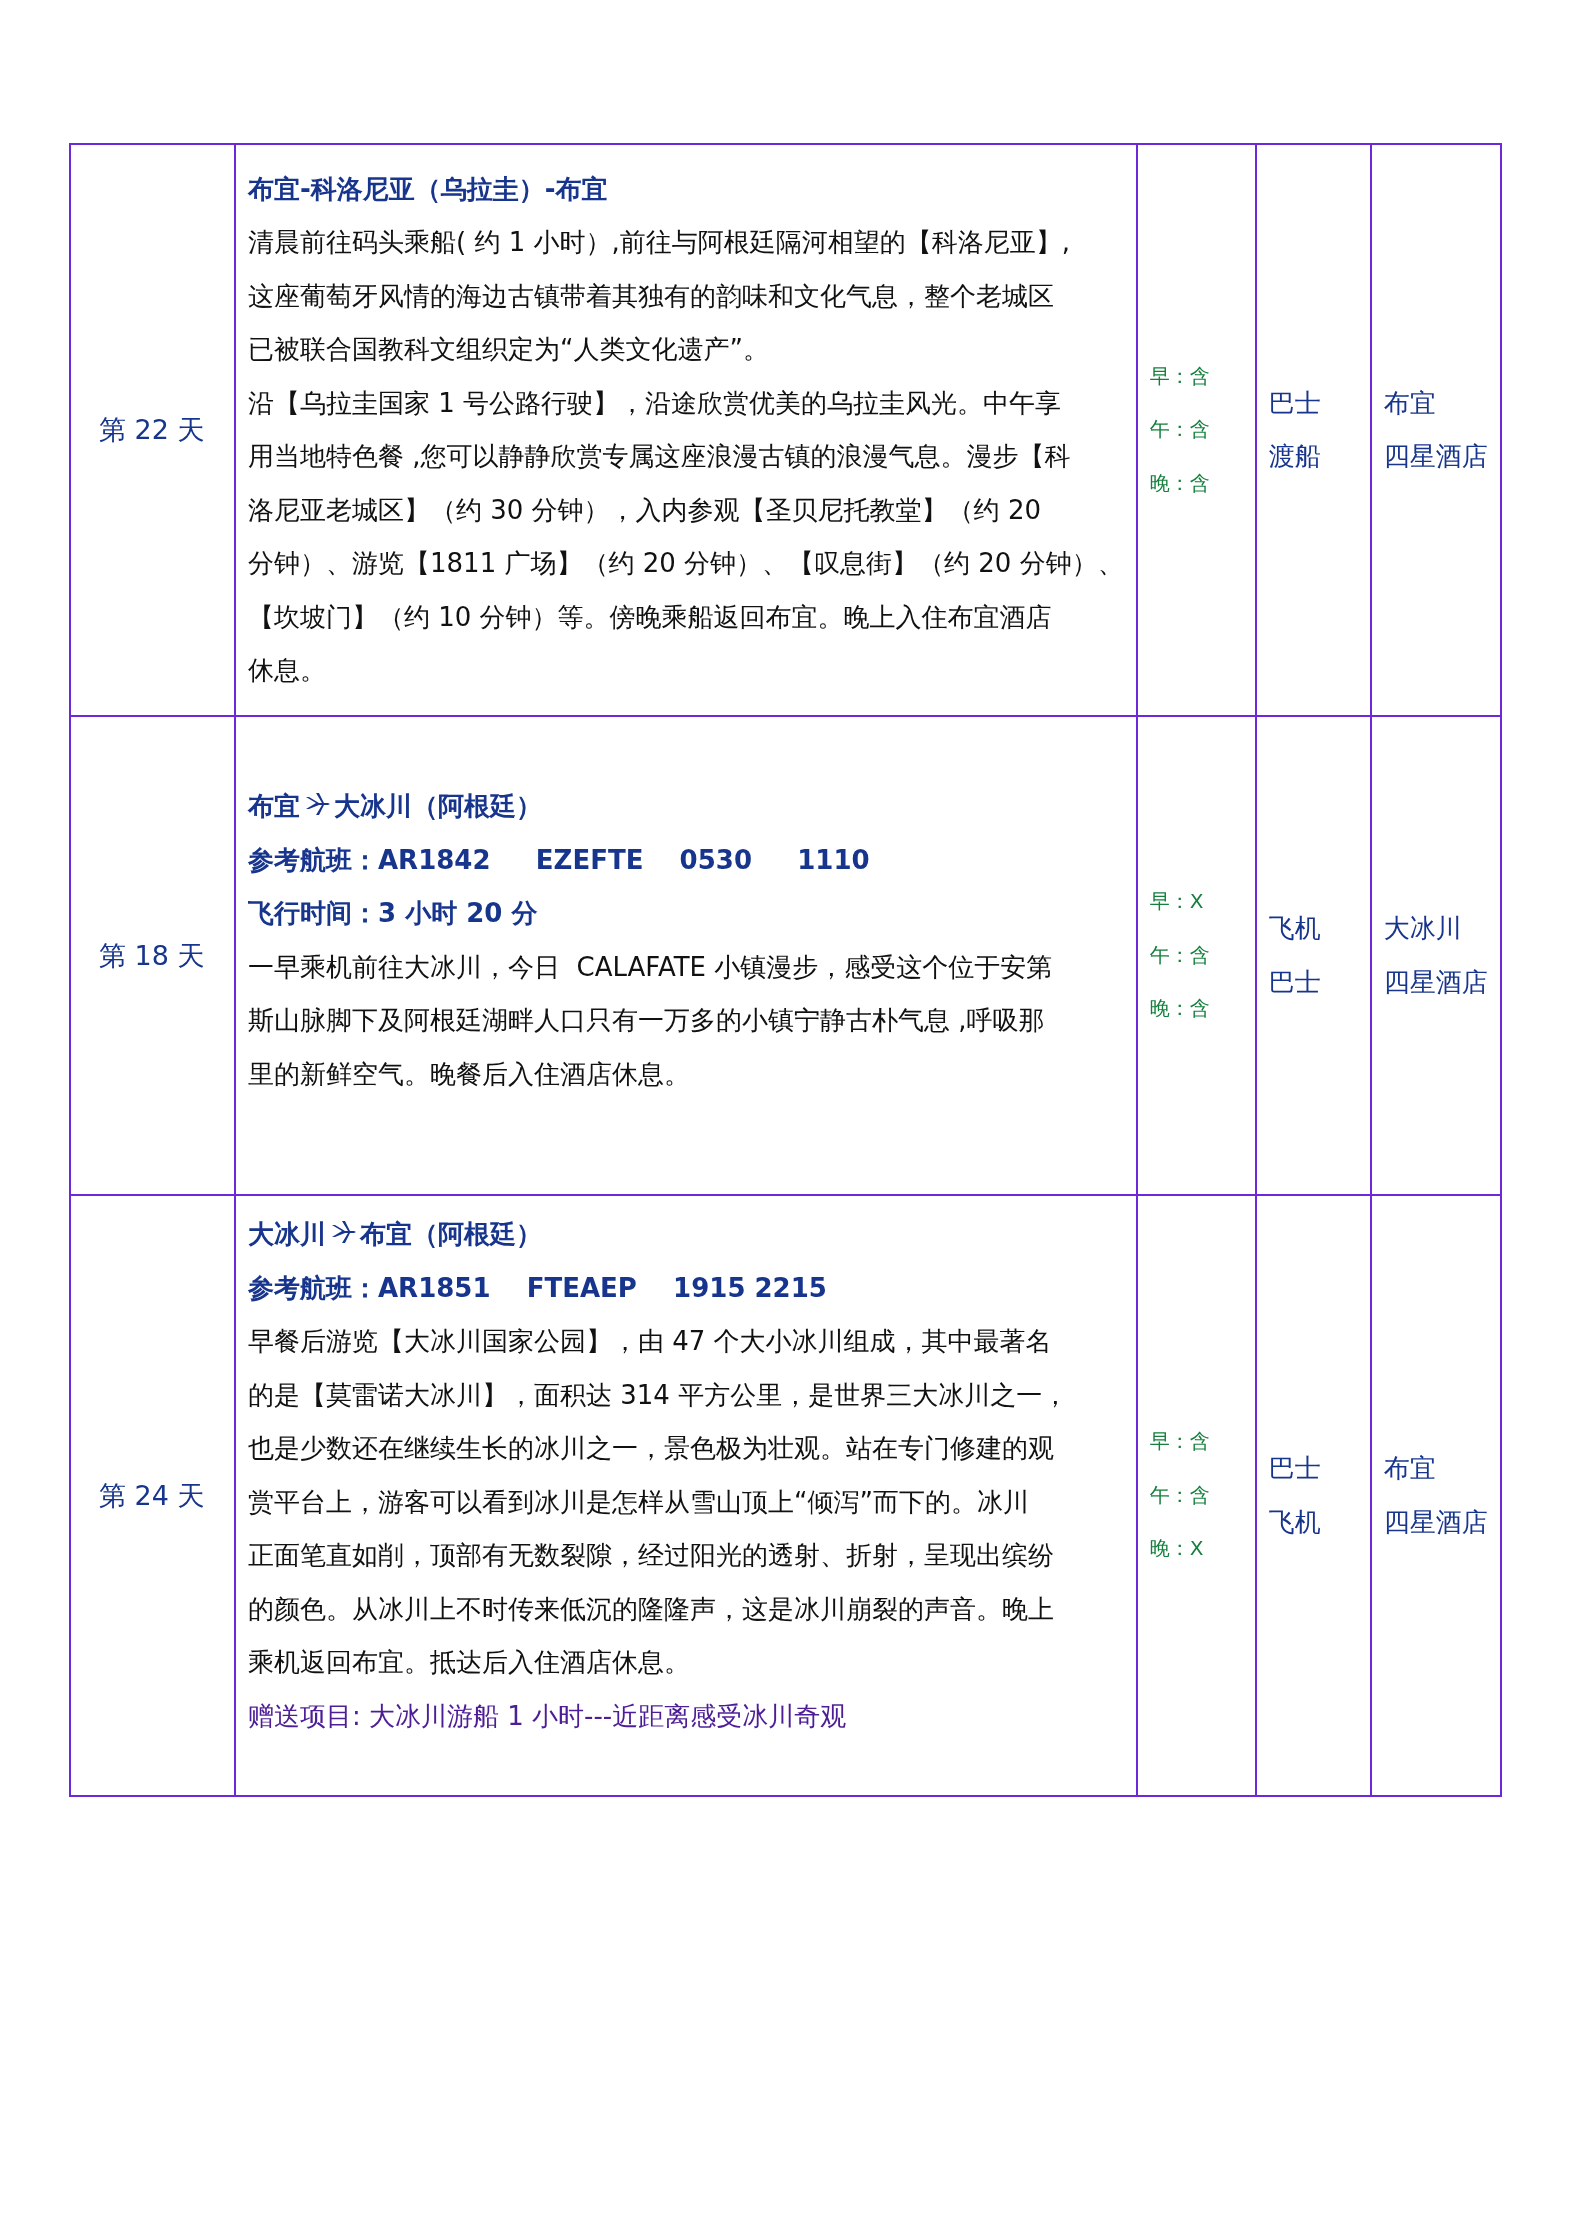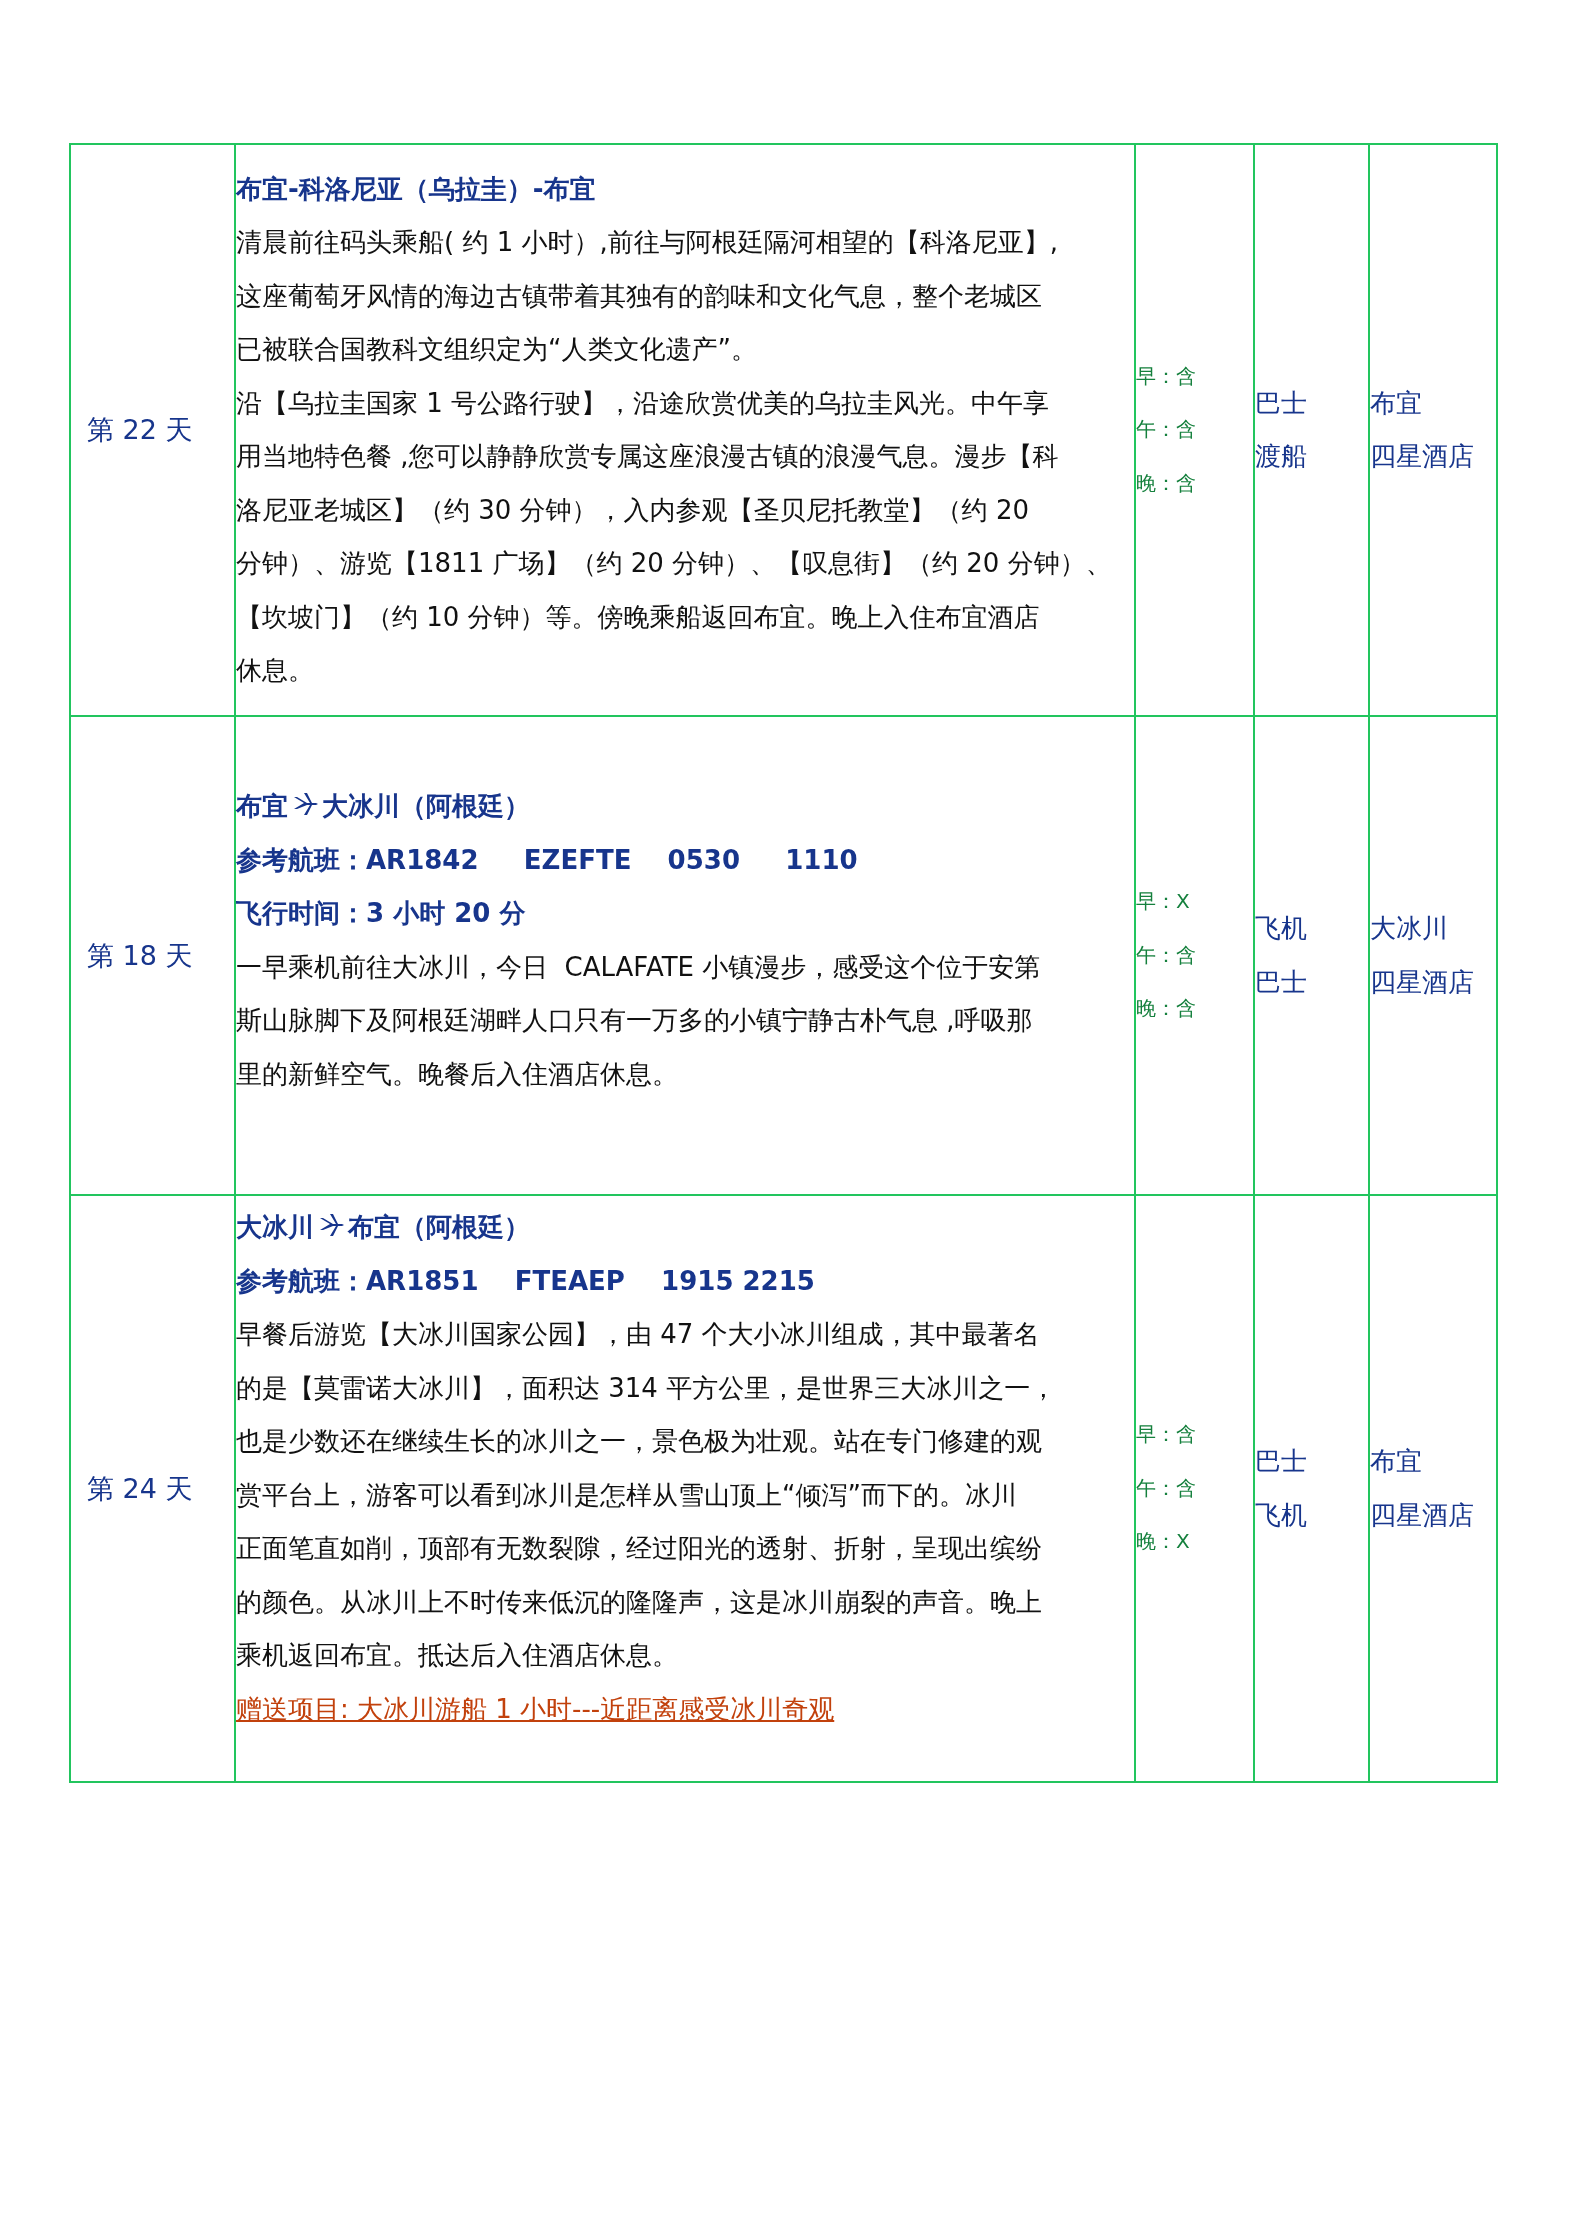--- a/index.html
+++ b/index.html
@@ -1,28 +1,28 @@
 <!DOCTYPE html>
 <html><head>
 <meta charset="utf-8">
 <style>
   html, body { margin: 0; padding: 0; background: #ffffff; }
   body { width: 1580px; height: 2237px; position: relative; overflow: hidden;
          font-family: "DejaVu Sans", "Liberation Sans", sans-serif; }
   .itinerary { position: absolute; left: 69px; top: 143px; border-collapse: collapse; table-layout: fixed; }
-  .itinerary td { border: 2px solid #22c55e; padding: 0; vertical-align: middle; }
+  .itinerary td { border: 2px solid #6d28d9; padding: 12px; vertical-align: middle; }
   .col-day { width: 165px; }
   .col-desc { width: 900px; }
   .col-meal { width: 119px; }
   .col-trans { width: 115px; }
   .col-hotel { width: 128px; }
   .day-label { color: #17358C; font-weight: normal; font-size: 27px; padding-left: 16px; letter-spacing: 0; }
   .desc { padding: 0 14px 0 14px; font-size: 26px; line-height: 53.5px; color: #111111; }
   .desc .title, .desc .flight { color: #17358C; font-weight: bold; }
-  .desc .gift { color: #c2410c; text-decoration: underline; }
+  .desc .gift { color: #4c1d95; }
   .desc .body { color: #111111; }
   .meal { color: #15803d; font-size: 20px; line-height: 53.5px; padding-left: 14px; }
   .center-col { color: #17358C; font-size: 26px; line-height: 53.5px; text-align: left; }
   .plane { display: inline-block; width: 30px; height: 28px; vertical-align: -4px; margin: 0 2px; }
   .row1 { height: 572px; }
   .row2 { height: 479px; }
   .row3 { height: 587px; }
   .line { display: block; white-space: nowrap; }
 </style>
 </head>

